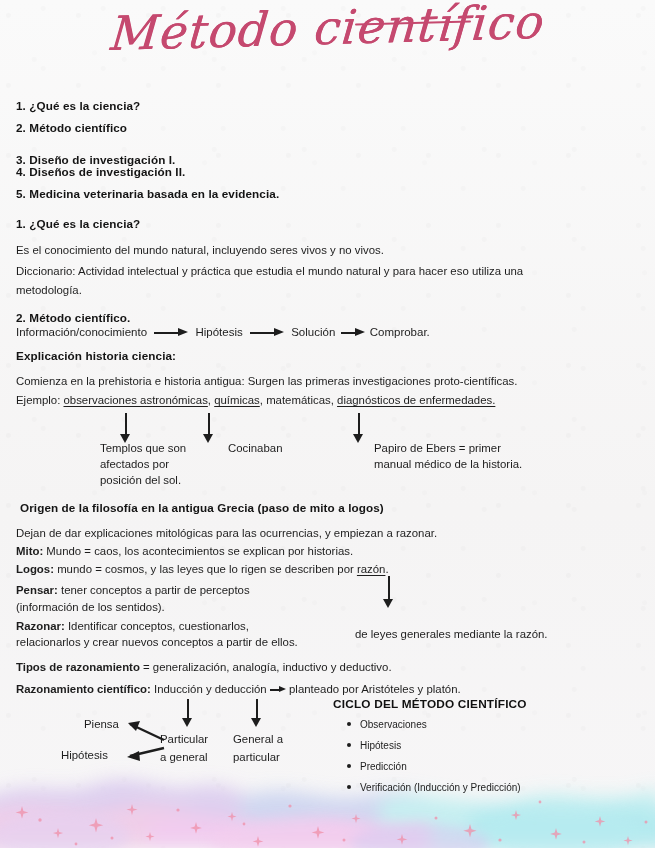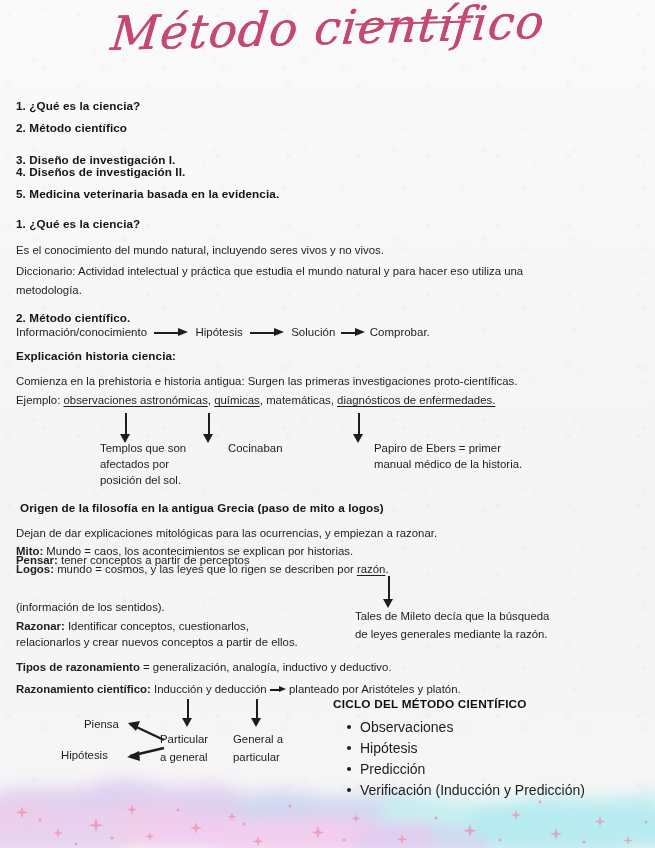--- a/index.html
+++ b/index.html
@@ -173,21 +173,21 @@
     top: 697px;
     font-size: 11.8px;
     font-weight: bold;
     letter-spacing: 0.2px;
     color: #101010;
     white-space: nowrap;
   }
   .cycle-item {
     position: absolute;
     left: 347px;
-    font-size: 14px;
+    font-size: 10px;
     color: #1d1d1d;
     white-space: nowrap;
   }
   .cycle-item .dot {
     display: inline-block;
     width: 4px; height: 4px;
     border-radius: 50%;
     background: #1d1d1d;
     vertical-align: middle;
     margin-right: 9px;
@@ -340,30 +340,29 @@
   <div class="body-line" style="top:525px">Dejan de dar explicaciones mitológicas para las ocurrencias, y empiezan a razonar.</div>
 
   <div class="body-line" style="top:543px">
     <span class="b-inline">Mito:</span><span> Mundo = caos, los acontecimientos se explican por historias.</span>
   </div>
 
   <div class="body-line" style="top:561px">
     <span class="b-inline">Logos:</span><span> mundo = cosmos, y las leyes que lo rigen se describen por </span><span class="u">razón</span><span>.</span>
   </div>
 
-  <div class="body-line" style="top:552px">
+  <div class="body-line" style="top:582px">
     <span class="b-inline">Pensar:</span><span> tener conceptos a partir de perceptos</span>
   </div>
   <div class="body-line" style="top:599px">(información de los sentidos).</div>
 
   <div class="arrow-down" style="left:383px; top:576px; height:32px">
     <div class="shaft" style="height:24px"></div>
       <div class="head" style="top:23px"></div>
   </div>
-  <div class="col-label" style="left:355px; top:608px">Tales de Mileto decía que la búsqueda</div>
   <div class="col-label" style="left:355px; top:626px">de leyes generales mediante la razón.</div>
 
   <div class="body-line" style="top:618px">
     <span class="b-inline">Razonar:</span><span> Identificar conceptos, cuestionarlos,</span>
   </div>
   <div class="body-line" style="top:634px">relacionarlos y crear nuevos conceptos a partir de ellos.</div>
 
   <div class="body-line" style="top:659px">
     <span class="b-inline">Tipos de razonamiento</span><span> = generalización, analogía, inductivo y deductivo.</span>
   </div>

